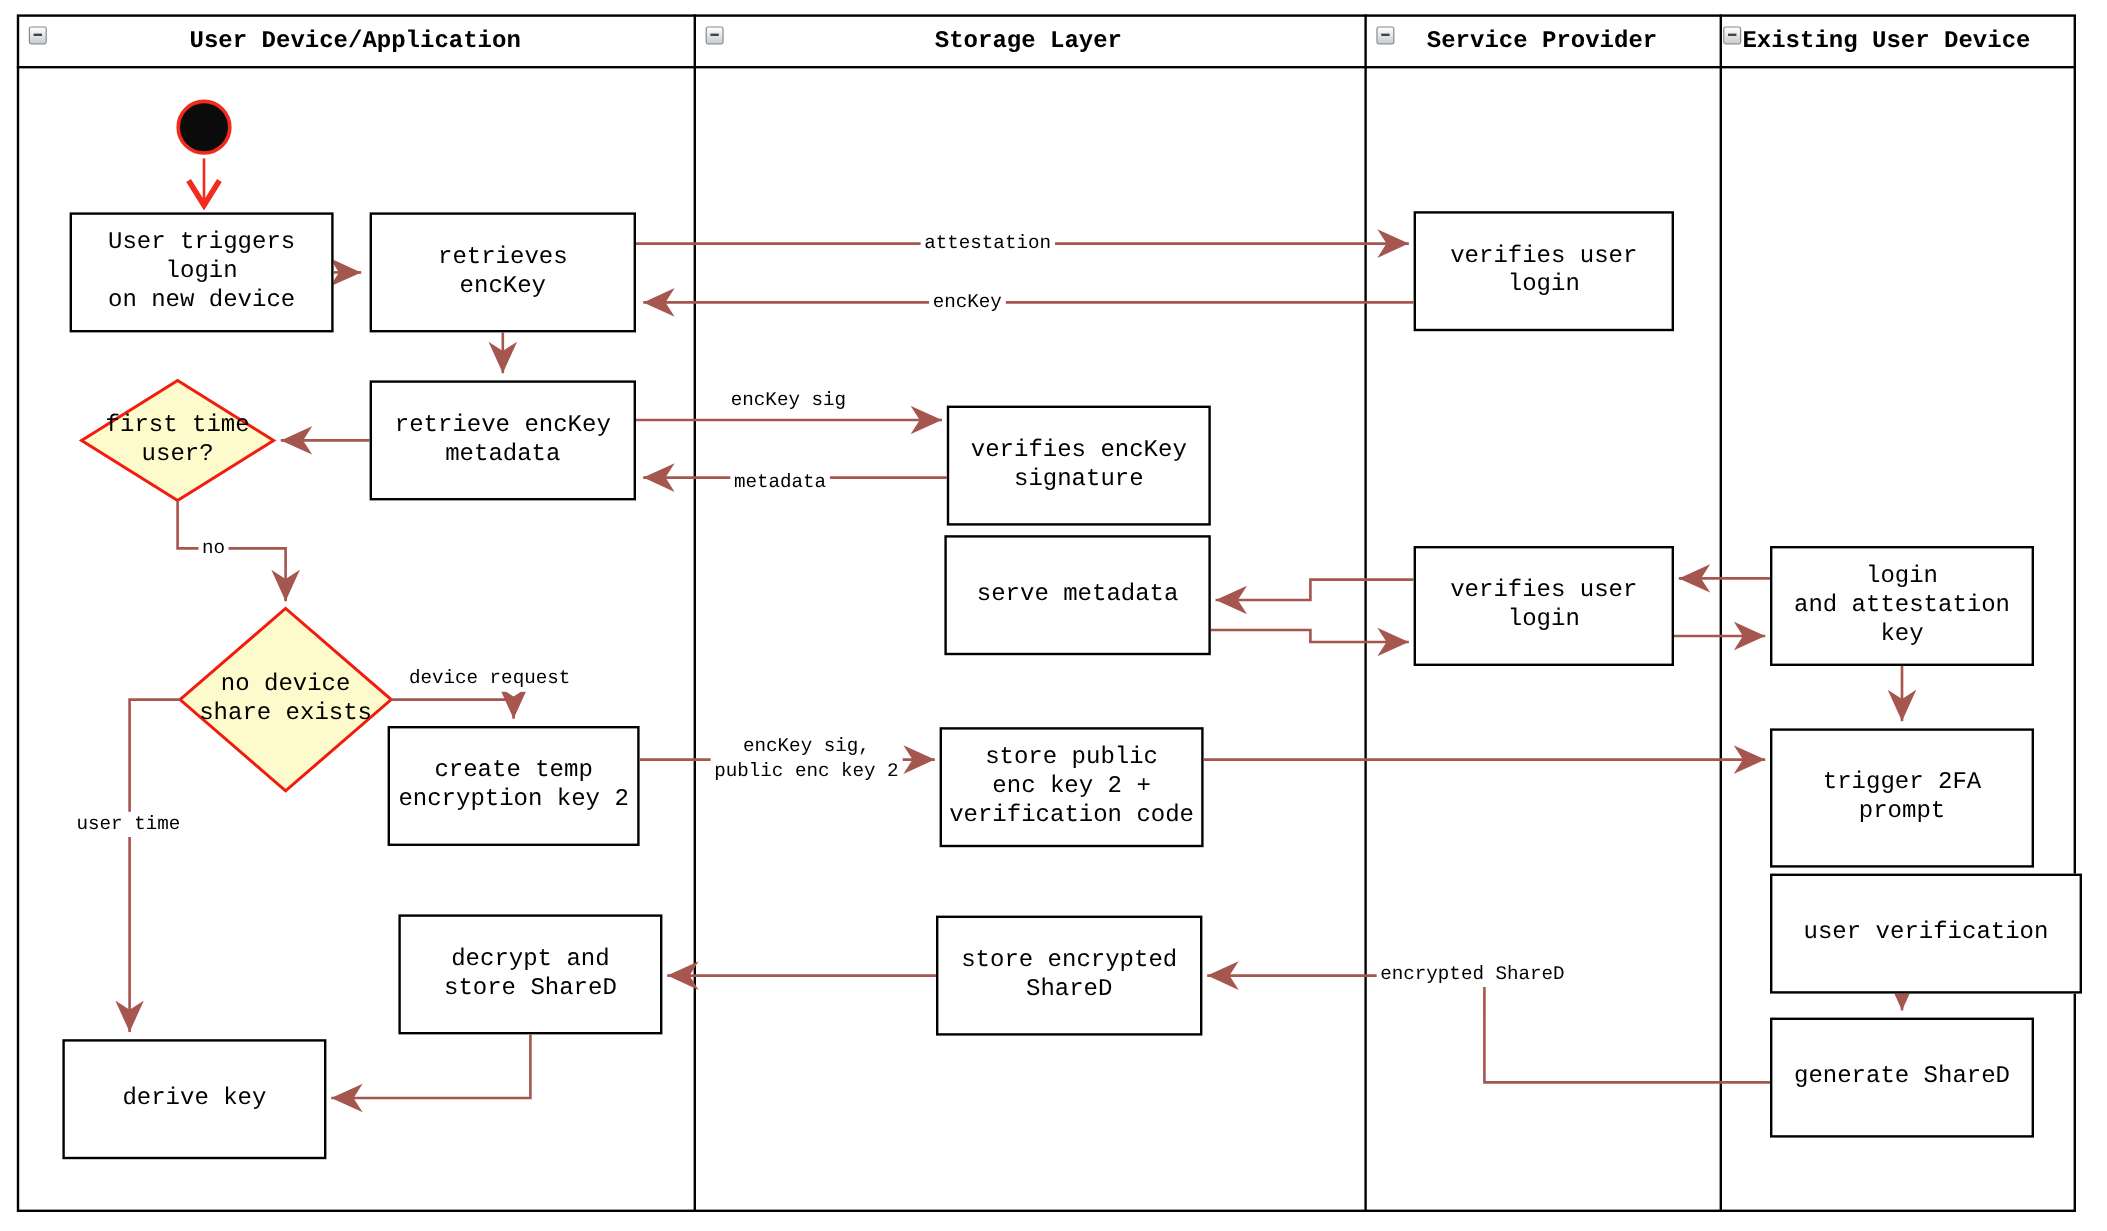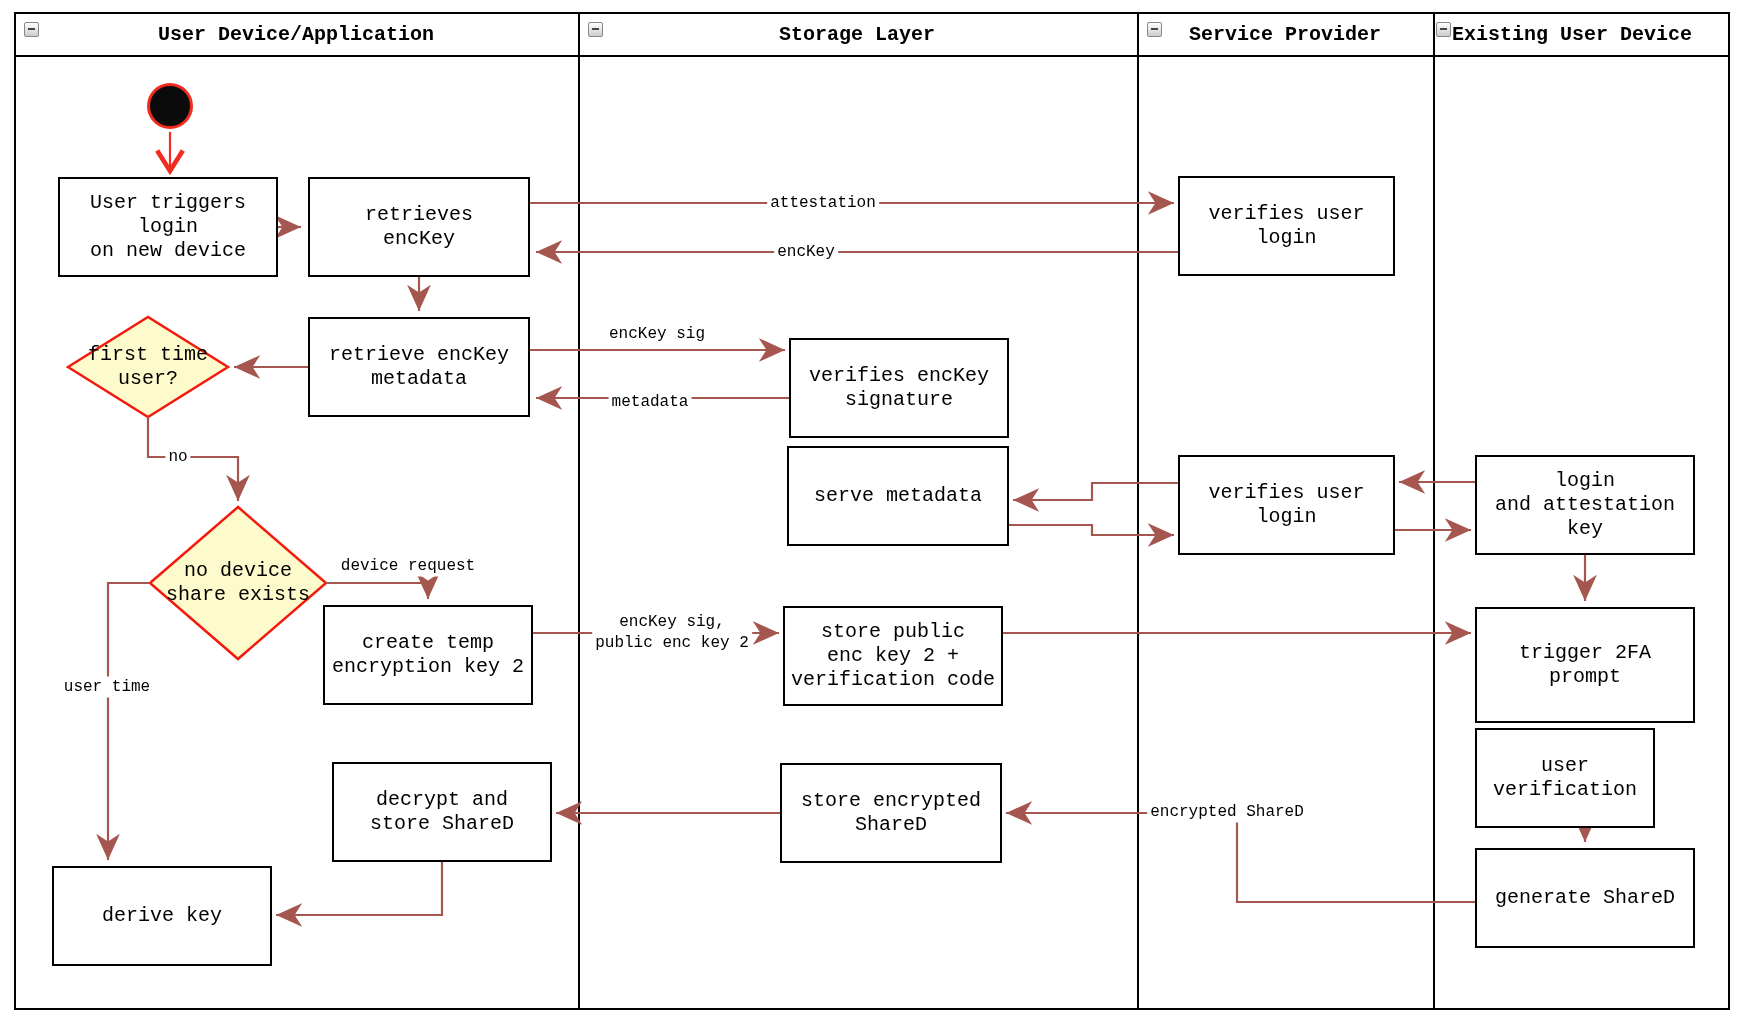--- a/index.html
+++ b/index.html
@@ -130,21 +130,21 @@
   <div class="node" style="left:783px;top:606px;width:220px;height:100px;">store public
 enc key 2 +
 verification code</div>
   <div class="node" style="left:780px;top:763px;width:222px;height:100px;">store encrypted
 ShareD</div>
   <div class="node" style="left:1178px;top:176px;width:217px;height:100px;">verifies user login</div>
   <div class="node" style="left:1178px;top:455px;width:217px;height:100px;">verifies user login</div>
   <div class="node" style="left:1475px;top:455px;width:220px;height:100px;">login
 and attestation key</div>
   <div class="node" style="left:1475px;top:607px;width:220px;height:116px;">trigger 2FA prompt</div>
-  <div class="node" style="left:1475px;top:728px;width:180px;height:100px;">user verification</div>
+  <div class="node" style="left:1475px;top:728px;width:260px;height:100px;">user verification</div>
   <div class="node" style="left:1475px;top:848px;width:220px;height:100px;">generate ShareD</div>
 
   <div class="diamond-label" style="left:68px;top:332px;width:160px;height:70px;">first time
 user?</div>
   <div class="diamond-label" style="left:150px;top:548px;width:176px;height:70px;">no device
 share exists</div>
 
   <div class="edge-label" style="left:823px;top:203px;">attestation</div>
   <div class="edge-label" style="left:806px;top:252px;">encKey</div>
   <div class="edge-label" style="left:657px;top:334px;">encKey sig</div>

